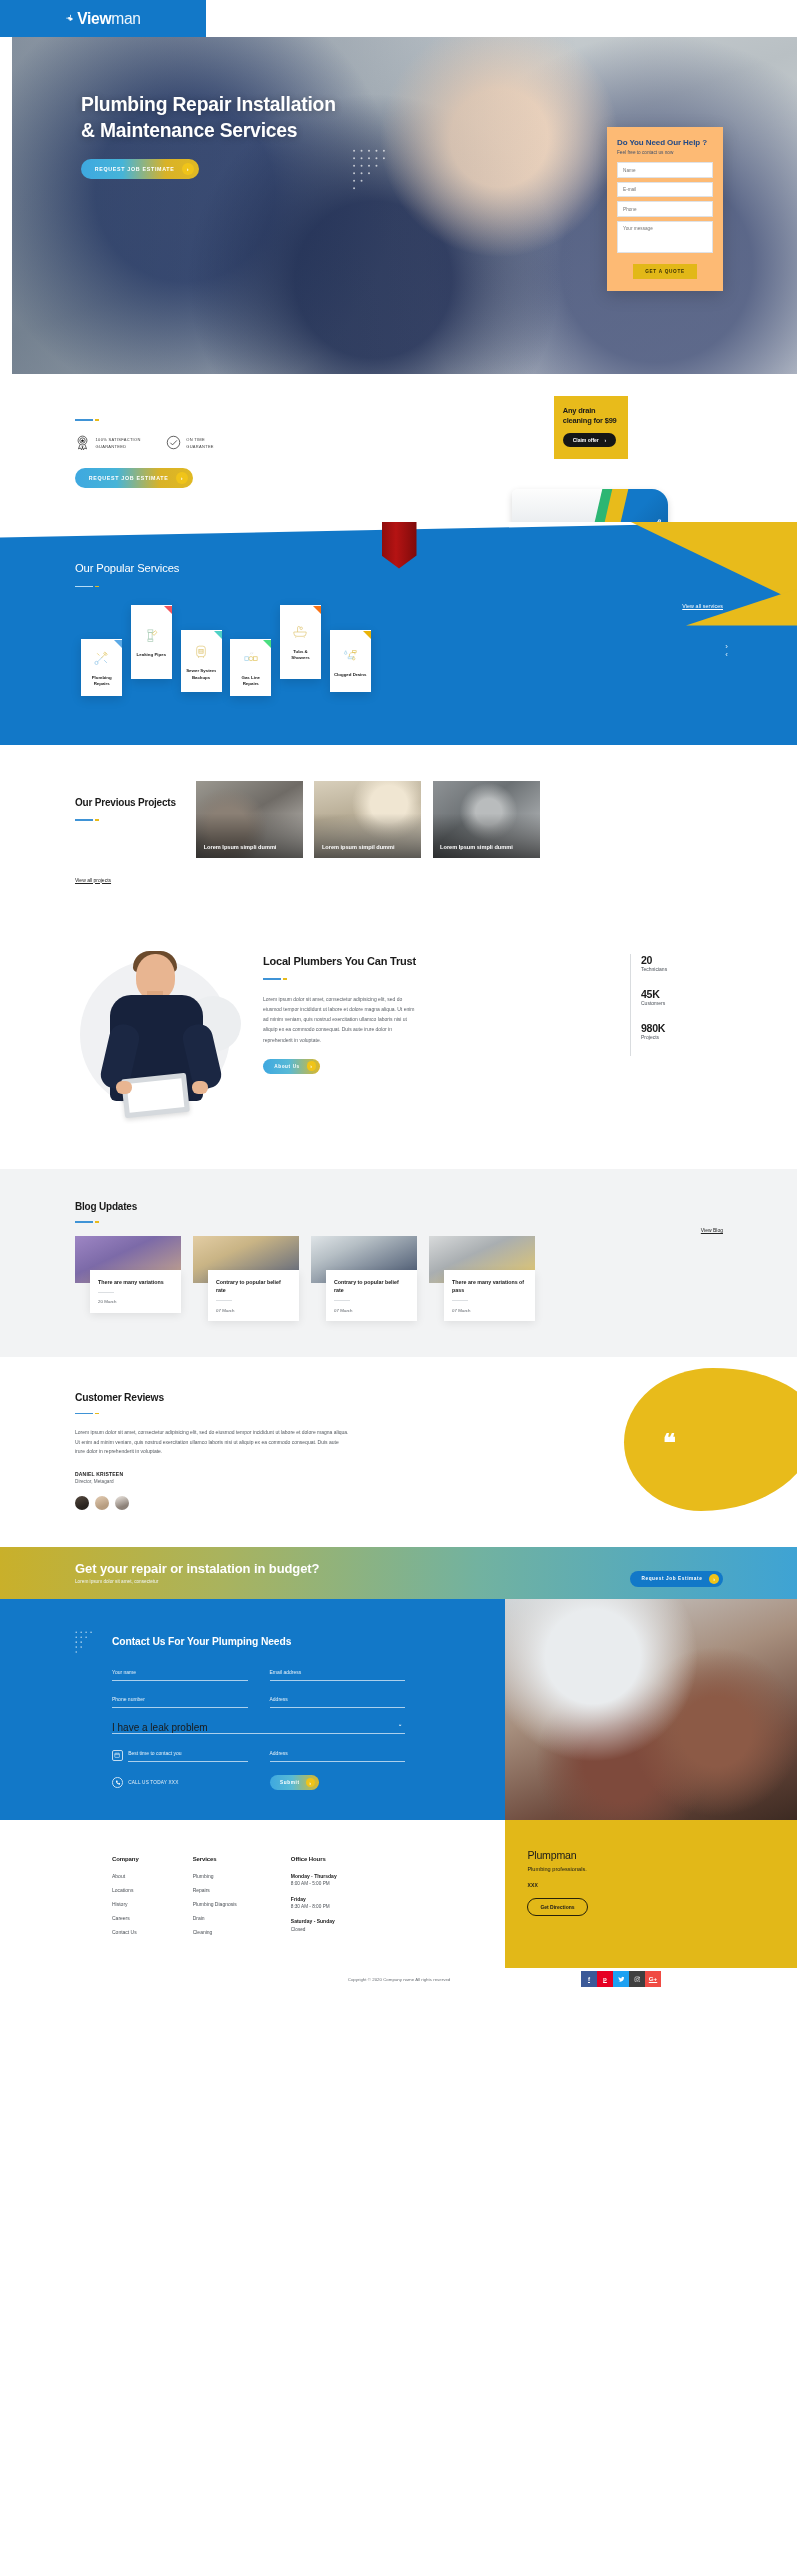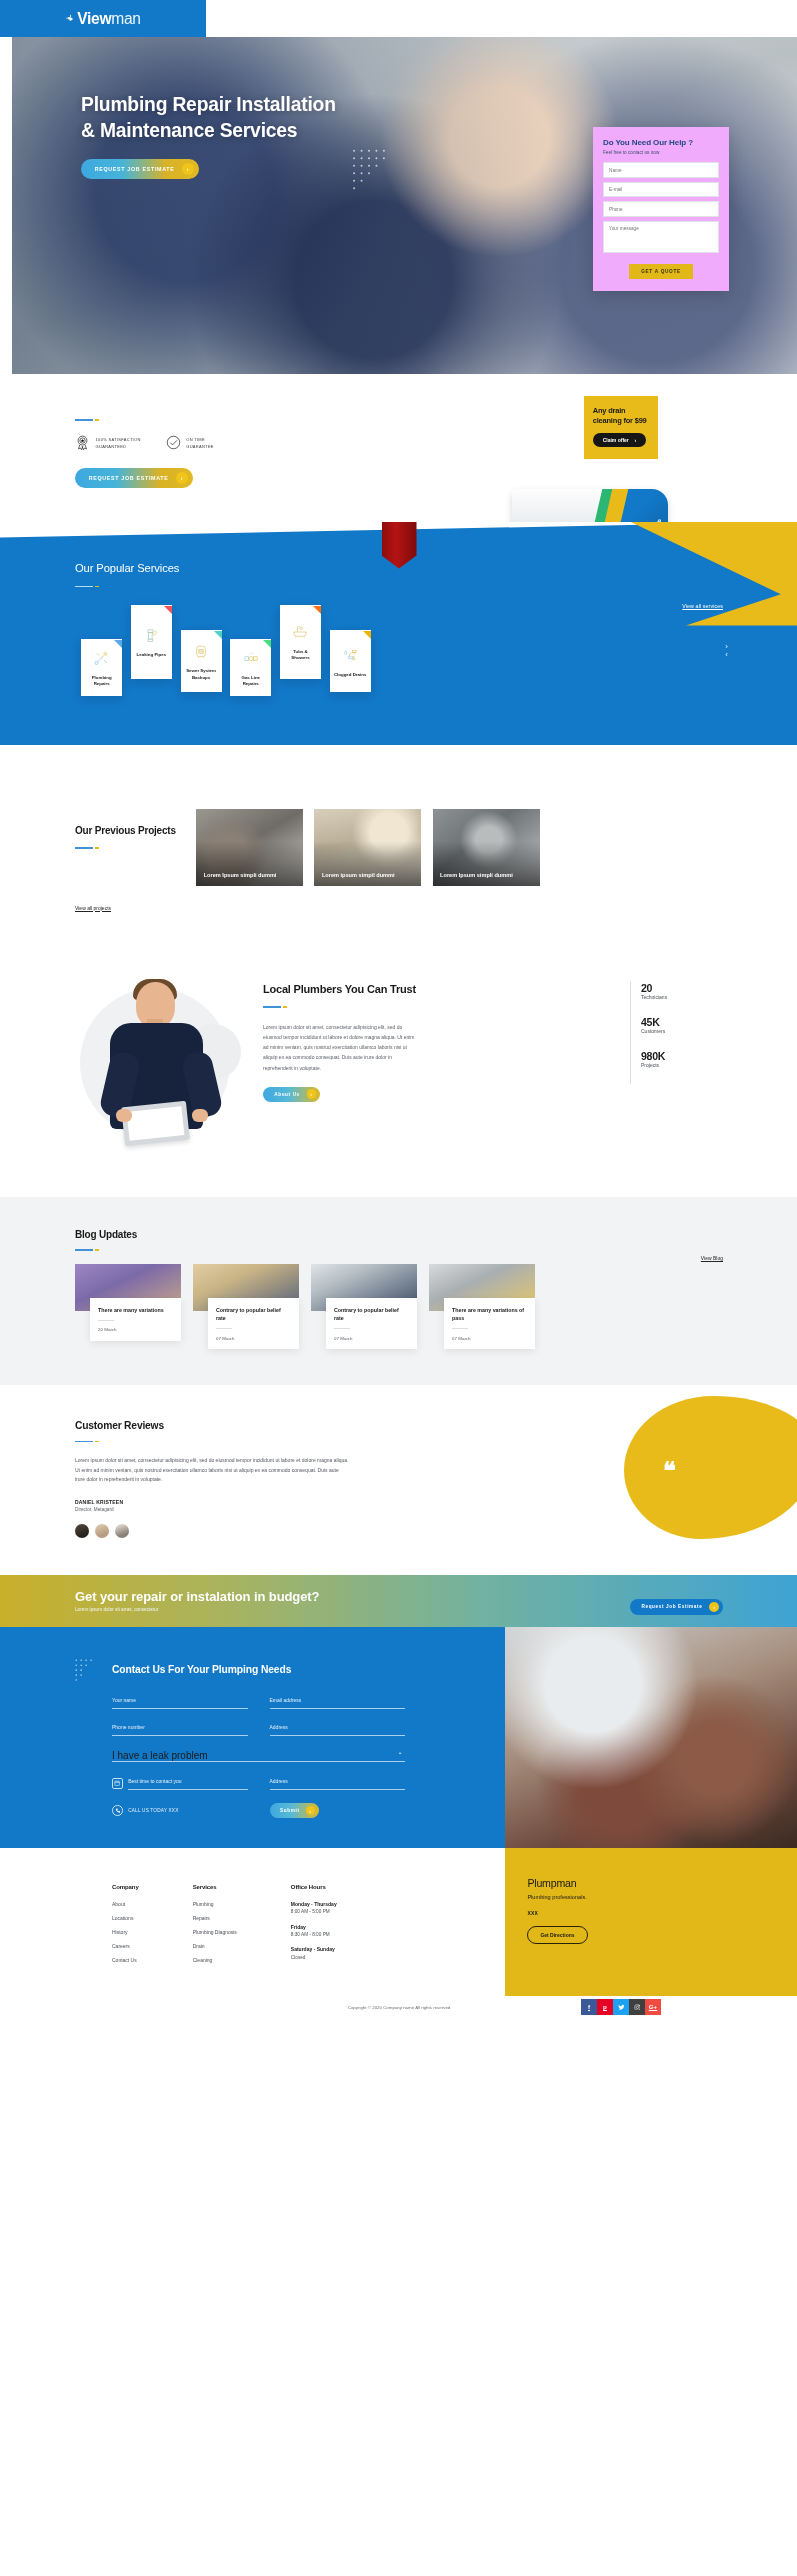--- a/index.html
+++ b/index.html
@@ -57,39 +57,39 @@
     margin-top:16px;
   }
   .btn-pill .arrow {
     width:12px; height:12px; border-radius:50%; background:#f0c419;
     display:flex; align-items:center; justify-content:center; color:#fff; font-size:5.6px;
   }
   .dots-grid { position:absolute; left:340px; top:112px; z-index:4; opacity:.8; }
 
   
   .hero-form {
-    position:absolute; right:69px; top:90px; width:136px; z-index:6;
-    background:#f0abfc; padding:11.2px 10px 12.5px; box-shadow:0 3.7px 16px rgba(0,0,0,.18);
+    position:absolute; right:75px; top:90px; width:116px; z-index:6;
+    background:#fdba74; padding:11.2px 10px 12.5px; box-shadow:0 3.7px 16px rgba(0,0,0,.18);
   }
   .hero-form h3 { font-size:8px; color:#234a86; font-weight:700; letter-spacing:-0.1px; }
   .hero-form .sub { font-size:4.7px; color:#41516b; margin-top:3.1px; margin-bottom:6.9px; }
   .hero-form input, .hero-form textarea {
     width:100%; border:0.6px solid #dfe2e6; background:#fff; font-size:4.7px; color:#9aa1aa;
     padding:4.4px 5px; margin-bottom:3.7px; font-family:inherit; outline:none;
   }
   .hero-form textarea { height:32px; resize:none; }
   .btn-quote {
     display:block; margin:5.6px auto 0; background:#e2b818; border:none; cursor:pointer;
     color:#3a3003; font-size:4.7px; font-weight:700; letter-spacing:0.7px;
     padding:5px 12.5px;
   }
 
   
   .offer-badge {
-    position:absolute; right:65px; top:-23px; width:74px; background:#e8bb1b;
+    position:absolute; right:95px; top:-23px; width:74px; background:#e8bb1b;
     padding:10px 8.7px 11.2px; z-index:20;
   }
   .offer-badge h4 { font-size:7.5px; font-weight:700; color:#1a1a1a; line-height:1.3; letter-spacing:-0.2px; }
   .btn-dark {
     margin-top:6.9px; background:#161616; border:none; cursor:pointer; color:#fff;
     border-radius:18.7px; padding:4.4px 10px; font-size:5px; font-weight:700;
     display:inline-flex; align-items:center; gap:5.6px;
   }
 
   
@@ -166,21 +166,21 @@
     padding:11.2px 3.7px 8.7px; text-align:center;
   }
   .svc-card .corner { position:absolute; right:0; top:0; width:8px; height:8px; }
   .svc-ico { margin-bottom:6.2px; }
   .svc-name { font-size:4.4px; font-weight:700; color:#1a1a1a; line-height:1.45; }
   .svc-arrows { position:absolute; right:-5px; bottom:36px; color:#dff0fc; }
   .svc-arrows span { display:block; font-size:8px; line-height:8.7px; }
 
   
   .projects { padding:36px 0 39px; background:#fff; position:relative; }
-  .proj-flex { display:flex; gap:11.2px;margin-top:28px; }
+  .proj-flex { display:flex; gap:11.2px; }
   .proj-left { width:110px; padding-top:15px; }
   .proj-left h2 { font-size:10px; font-weight:700; line-height:1.38; letter-spacing:-0.2px; }
   .view-projects { font-size:5px; color:#242424; text-decoration:underline; display:inline-block; margin-top:42px; }
   .proj-card { position:relative; width:107px; height:77px; overflow:hidden; }
   .proj-img { position:absolute; inset:0; }
   .pi1 { background:
       radial-gradient(circle at 30% 60%, #8b8075 0 22%, rgba(0,0,0,0) 45%),
       linear-gradient(150deg,#9b9890 0%,#6f6b66 45%,#d5d2cc 100%); }
   .pi2 { background:
       radial-gradient(circle at 70% 30%, #f0e6d2 0 20%, rgba(0,0,0,0) 40%),

